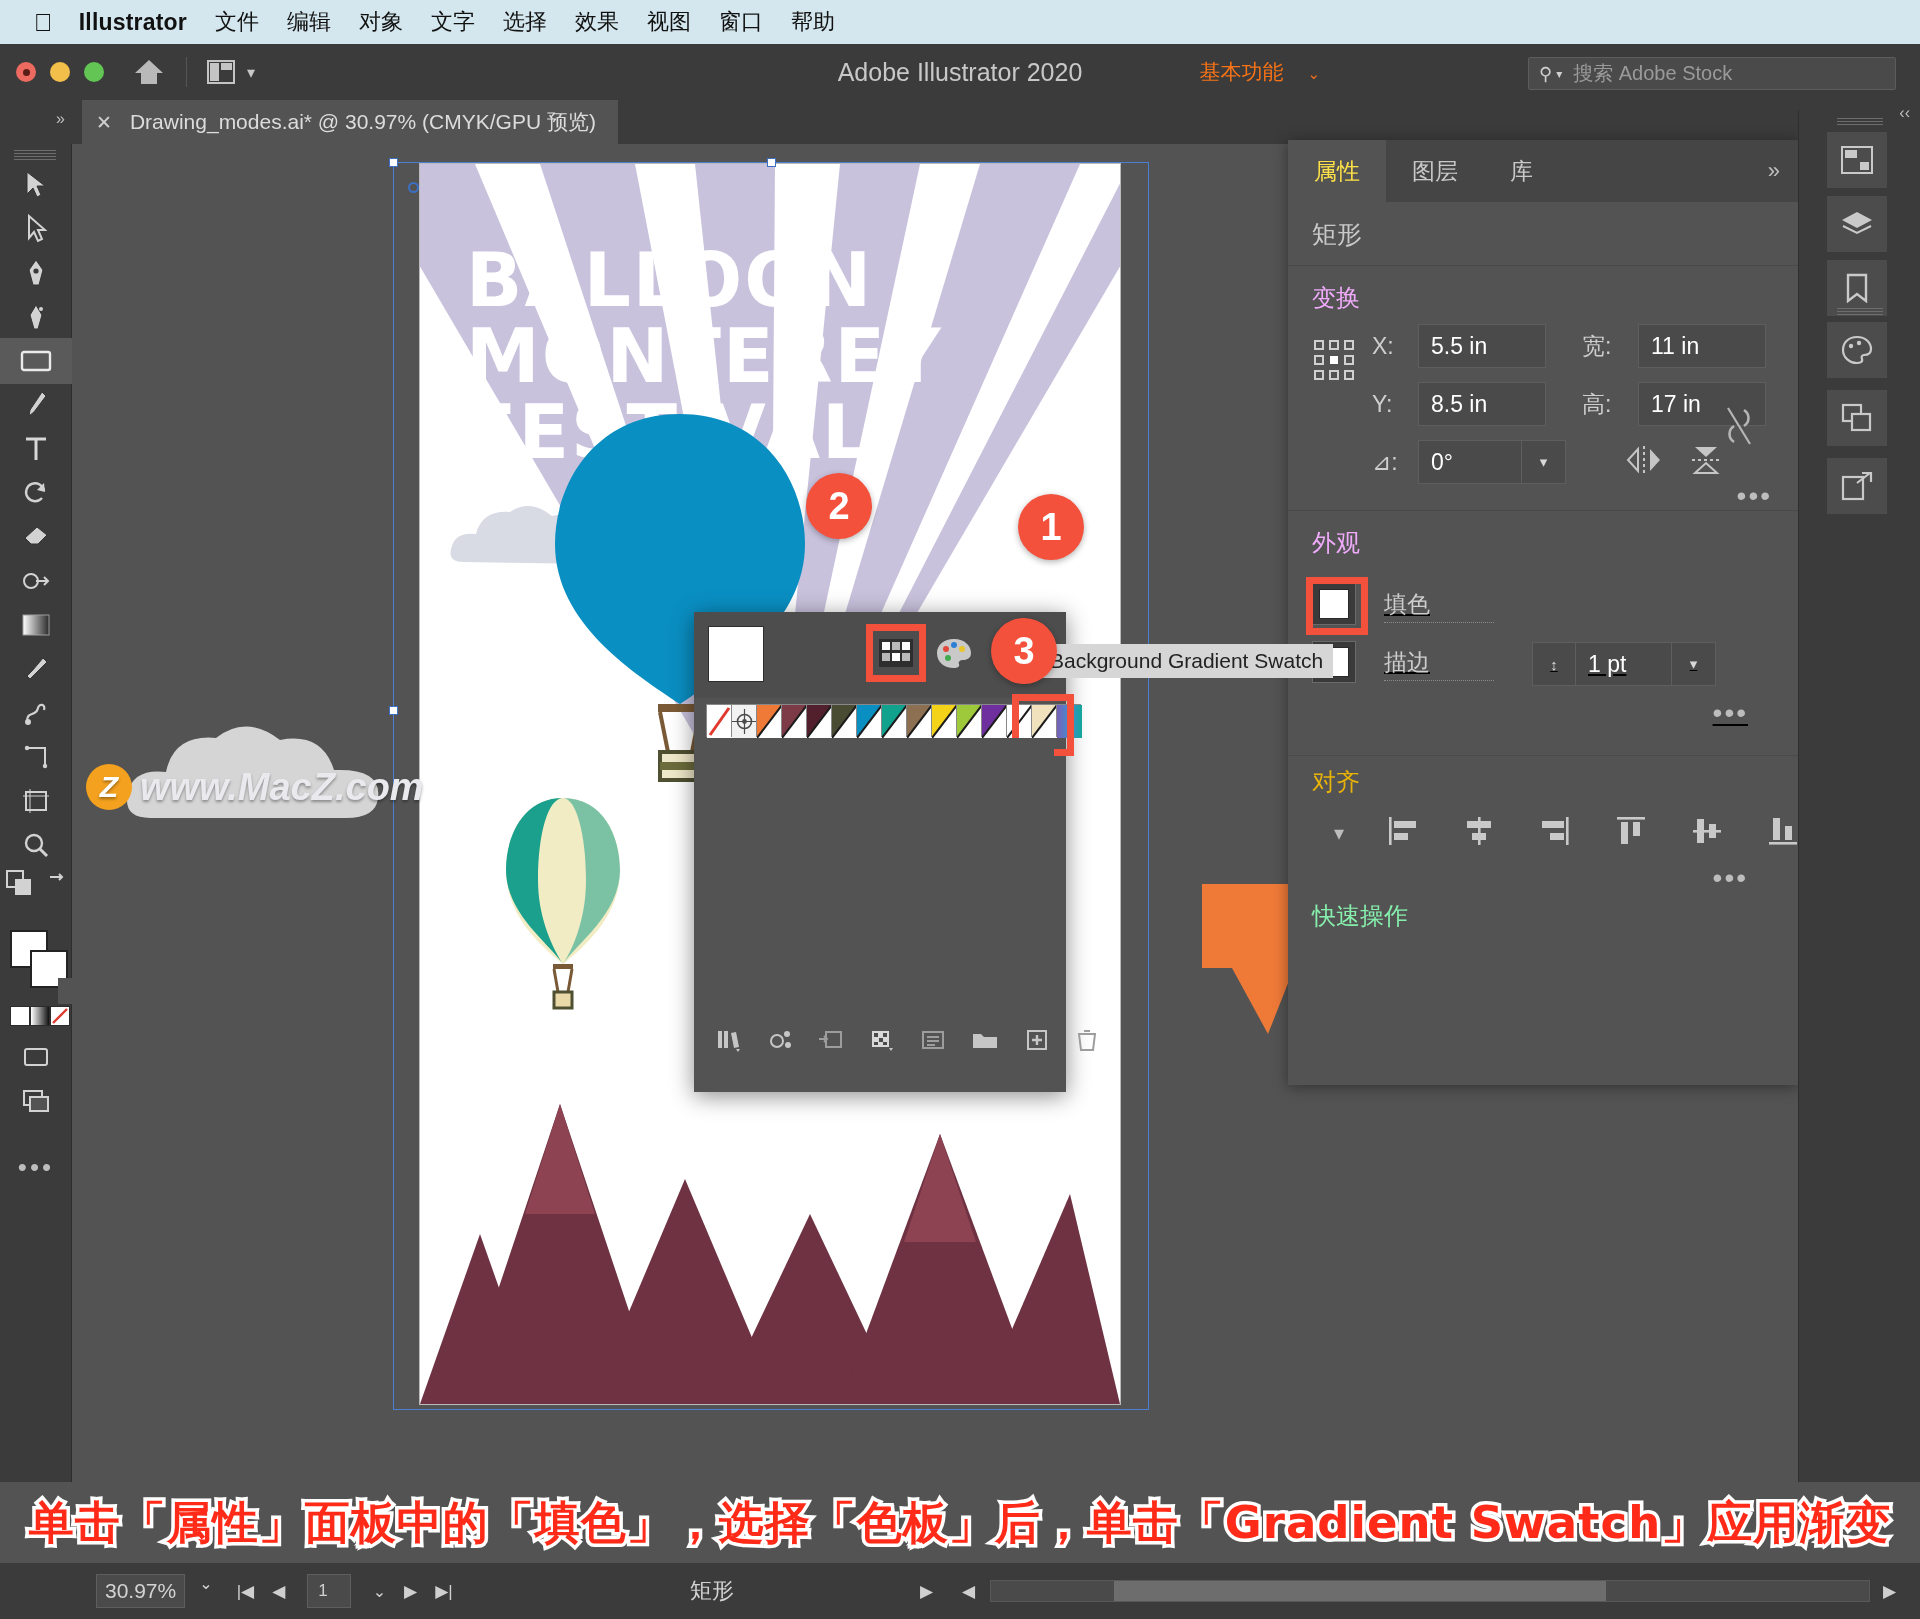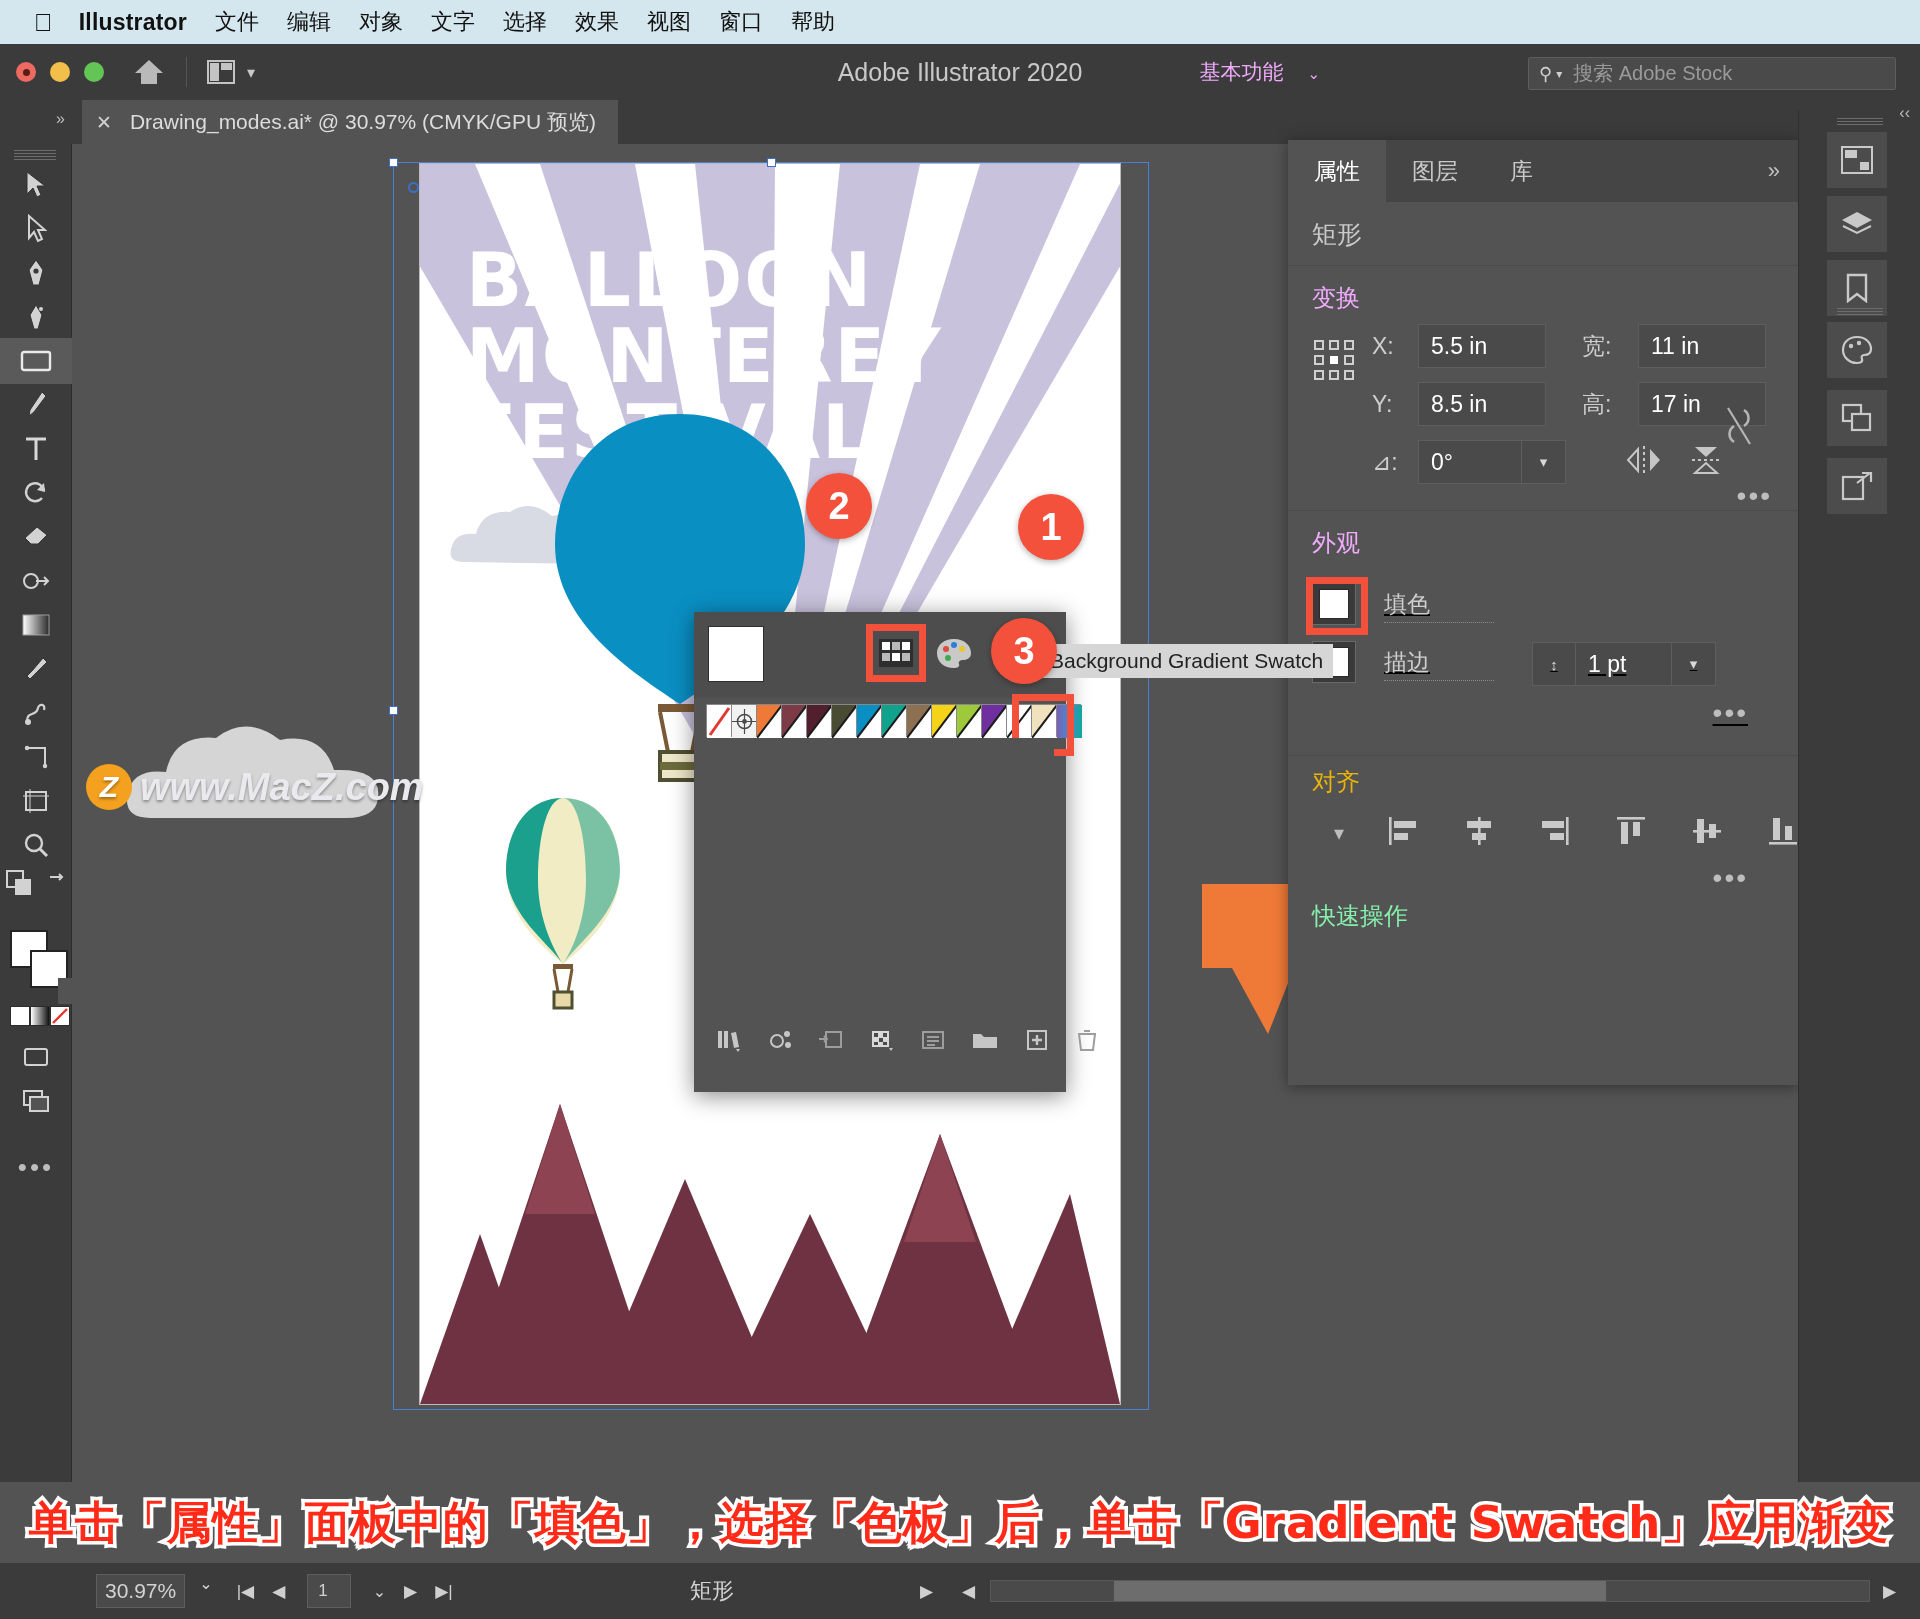--- a/index.html
+++ b/index.html
@@ -32,21 +32,21 @@
   .dot.r::after{content:""; display:block; width:7px;height:7px;border-radius:50%;background:#5a1d16;margin:6.5px auto;}
   .home-ico { margin-left:28px; width:34px;height:34px; position:relative; }
   .home-ico svg{display:block;}
   .divider-v { width:1px; height:30px; background:#555; margin:0 20px; }
   .ws-ico { width:28px;height:24px; }
   .chev { color:#c9c9c9; font-size:16px; margin-left:12px;}
   .apptitle {
     position:absolute; left:0; right:0; text-align:center;
     color:#c8c8c8; font-size:25px; pointer-events:none;
   }
-  .ws-label { position:absolute; right:600px; color:#f0abfc; font-size:21px;}
+  .ws-label { position:absolute; right:600px; color:#f97316; font-size:21px;}
   .ws-label .cv { margin-left:18px; font-size:15px; }
   .searchbox {
     position:absolute; right:24px; top:13px; width:368px; height:33px;
     background:#4a4a4a; border:1px solid #5d5d5d; border-radius:2px;
     display:flex; align-items:center; padding-left:10px; gap:4px;
   }
   .searchbox .sicon { color:#cfcfcf; font-size:18px;}
   .searchbox .sdd { color:#cfcfcf; font-size:12px;}
   .searchbox .sph { color:#9a9a9a; font-size:20px; margin-left:7px;}
 
@@ -138,21 +138,21 @@
               display:flex; align-items:center; gap:25px; padding-left:22px;}
   .swp-foot .fi { width:28px; height:28px; display:flex;align-items:center;justify-content:center;}
 
   
   .propspanel {
     position:absolute; right:122px; top:140px; width:510px; height:945px;
     background:#535353; box-shadow:0 2px 14px rgba(0,0,0,.4);
   }
   .pp-tabs { height:62px; background:#454545; display:flex; align-items:stretch; position:relative;}
   .pp-tab { padding:0 26px; display:flex; align-items:center; color:#c9c9c9; font-size:23px;}
-  .pp-tab.act { background:#535353; color:#ffffff; }
+  .pp-tab.act { background:#535353; color:#fde047; }
   .pp-tabs .ff { position:absolute; right:18px; top:18px; color:#bfbfbf; font-size:22px;}
   .pp-title { padding:16px 24px 14px; color:#c9c9c9; font-size:25px;
               border-bottom:1px solid #4a4a4a;}
   .sec-h { padding:16px 24px 6px; color:#f0abfc; font-size:24px;}
   .xform { position:relative; padding:4px 24px 10px; }
   .ref-ico{ position:absolute; left:24px; top:18px; }
   .fld-row { display:flex; align-items:center; margin-left:60px; margin-bottom:14px; }
   .flabel { color:#cecece; font-size:23px; width:46px; }
   .finput { background:#4a4a4a; border:1px solid #5e5e5e; color:#fff;
             font-size:23px; height:44px; line-height:42px; padding:0 12px; min-width:128px;}

